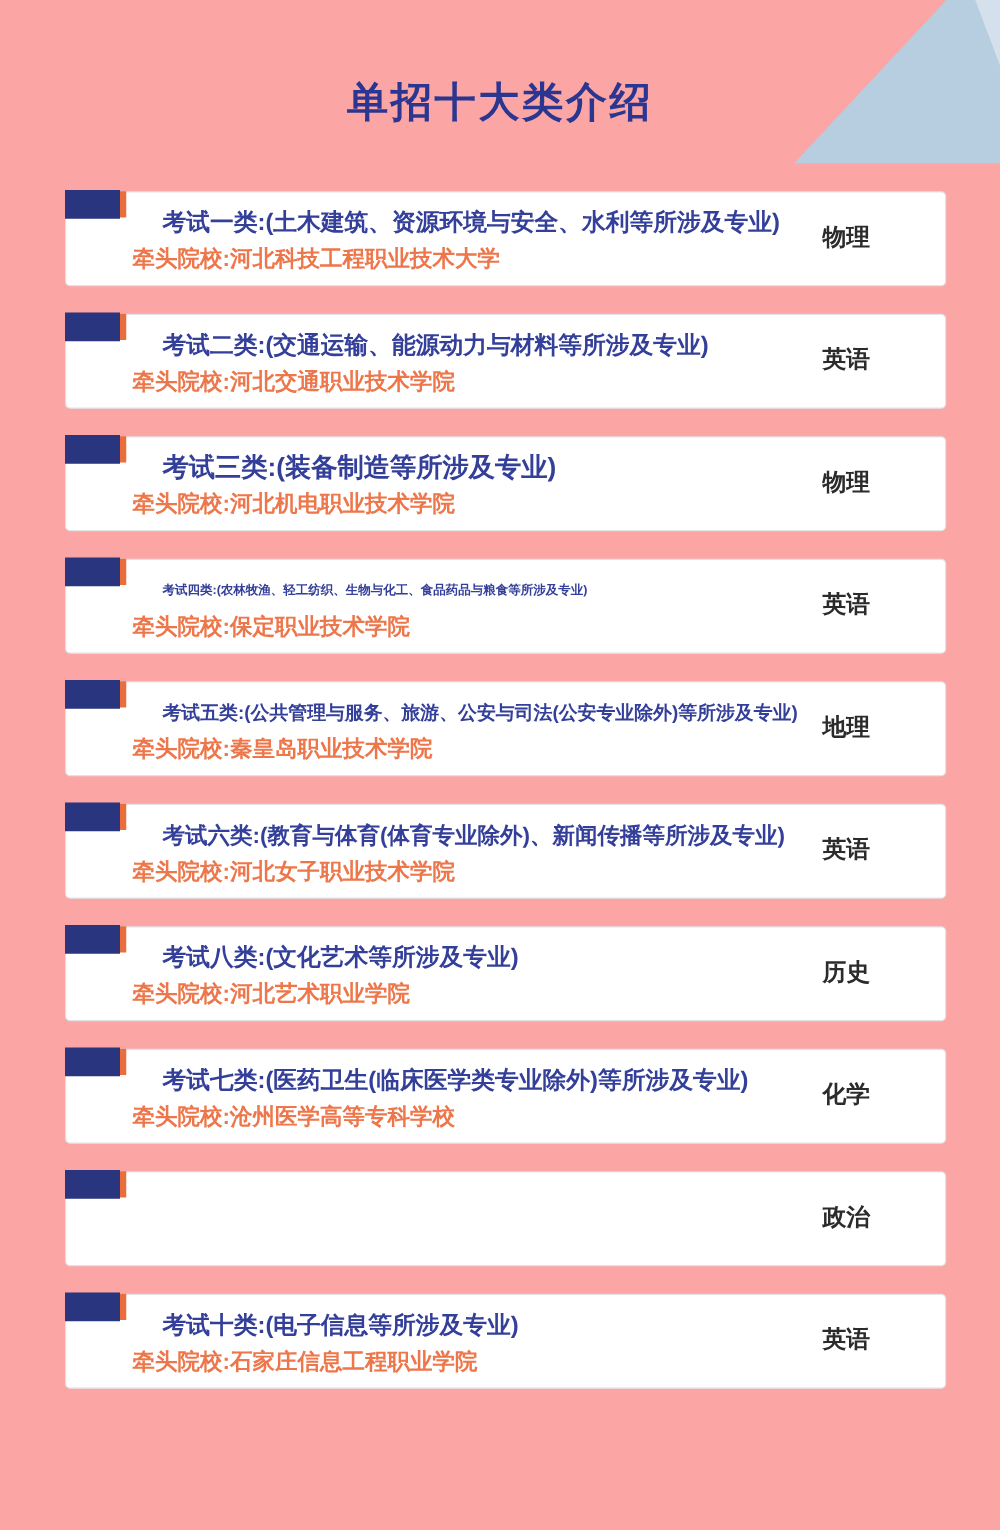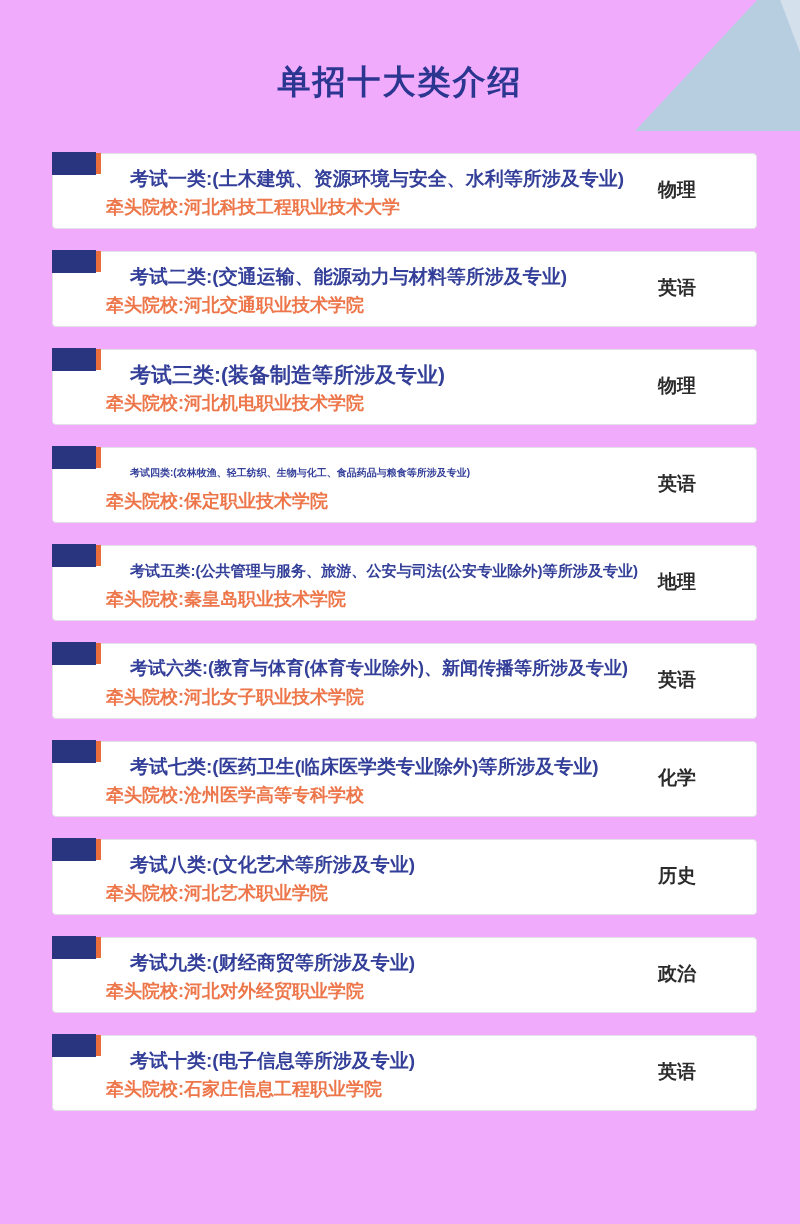--- a/index.html
+++ b/index.html
@@ -5,21 +5,21 @@
   html, body {
     margin: 0;
     padding: 0;
     background: #ffffff;
     font-family: "Liberation Sans", "DejaVu Sans", sans-serif;
   }
   .page {
     position: relative;
     width: 800px;
     height: 1224px;
-    background: #f0abfc;
+    background: #fca5a5;
     overflow: hidden;
   }
 
   
   .corner-deco {
     position: absolute;
     top: 0;
     right: 0;
     width: 165px;
     height: 131px;
@@ -201,43 +201,39 @@
       <div class="card-title" style="font-size: 18px;">考试六类:(教育与体育(体育专业除外)、新闻传播等所涉及专业)</div>
       <div class="card-school">牵头院校:河北女子职业技术学院</div>
     </div>
     <div class="card-subject">英语</div>
   </div>
 
   <div class="card">
     <span class="sq-orange"></span>
     <span class="sq-navy"></span>
     <div class="card-text">
+      <div class="card-title" style="font-size: 19px;">考试八类:(文化艺术等所涉及专业)</div>
+      <div class="card-school">牵头院校:河北艺术职业学院</div>
+    </div>
+    <div class="card-subject">历史</div>
+  </div>
+
+  <div class="card">
+    <span class="sq-orange"></span>
+    <span class="sq-navy"></span>
+    <div class="card-text">
       <div class="card-title" style="font-size: 19px;">考试七类:(医药卫生(临床医学类专业除外)等所涉及专业)</div>
       <div class="card-school">牵头院校:沧州医学高等专科学校</div>
     </div>
     <div class="card-subject">化学</div>
   </div>
 
   <div class="card">
     <span class="sq-orange"></span>
     <span class="sq-navy"></span>
-    <div class="card-text">
-      <div class="card-title" style="font-size: 19px;">考试八类:(文化艺术等所涉及专业)</div>
-      <div class="card-school">牵头院校:河北艺术职业学院</div>
-    </div>
-    <div class="card-subject">历史</div>
-  </div>
-
-  <div class="card">
-    <span class="sq-orange"></span>
-    <span class="sq-navy"></span>
-    <div class="card-text">
-      <div class="card-title" style="font-size: 19px;">考试九类:(财经商贸等所涉及专业)</div>
-      <div class="card-school">牵头院校:河北对外经贸职业学院</div>
-    </div>
     <div class="card-subject">政治</div>
   </div>
 
   <div class="card">
     <span class="sq-orange"></span>
     <span class="sq-navy"></span>
     <div class="card-text">
       <div class="card-title" style="font-size: 19px;">考试十类:(电子信息等所涉及专业)</div>
       <div class="card-school">牵头院校:石家庄信息工程职业学院</div>
     </div>

